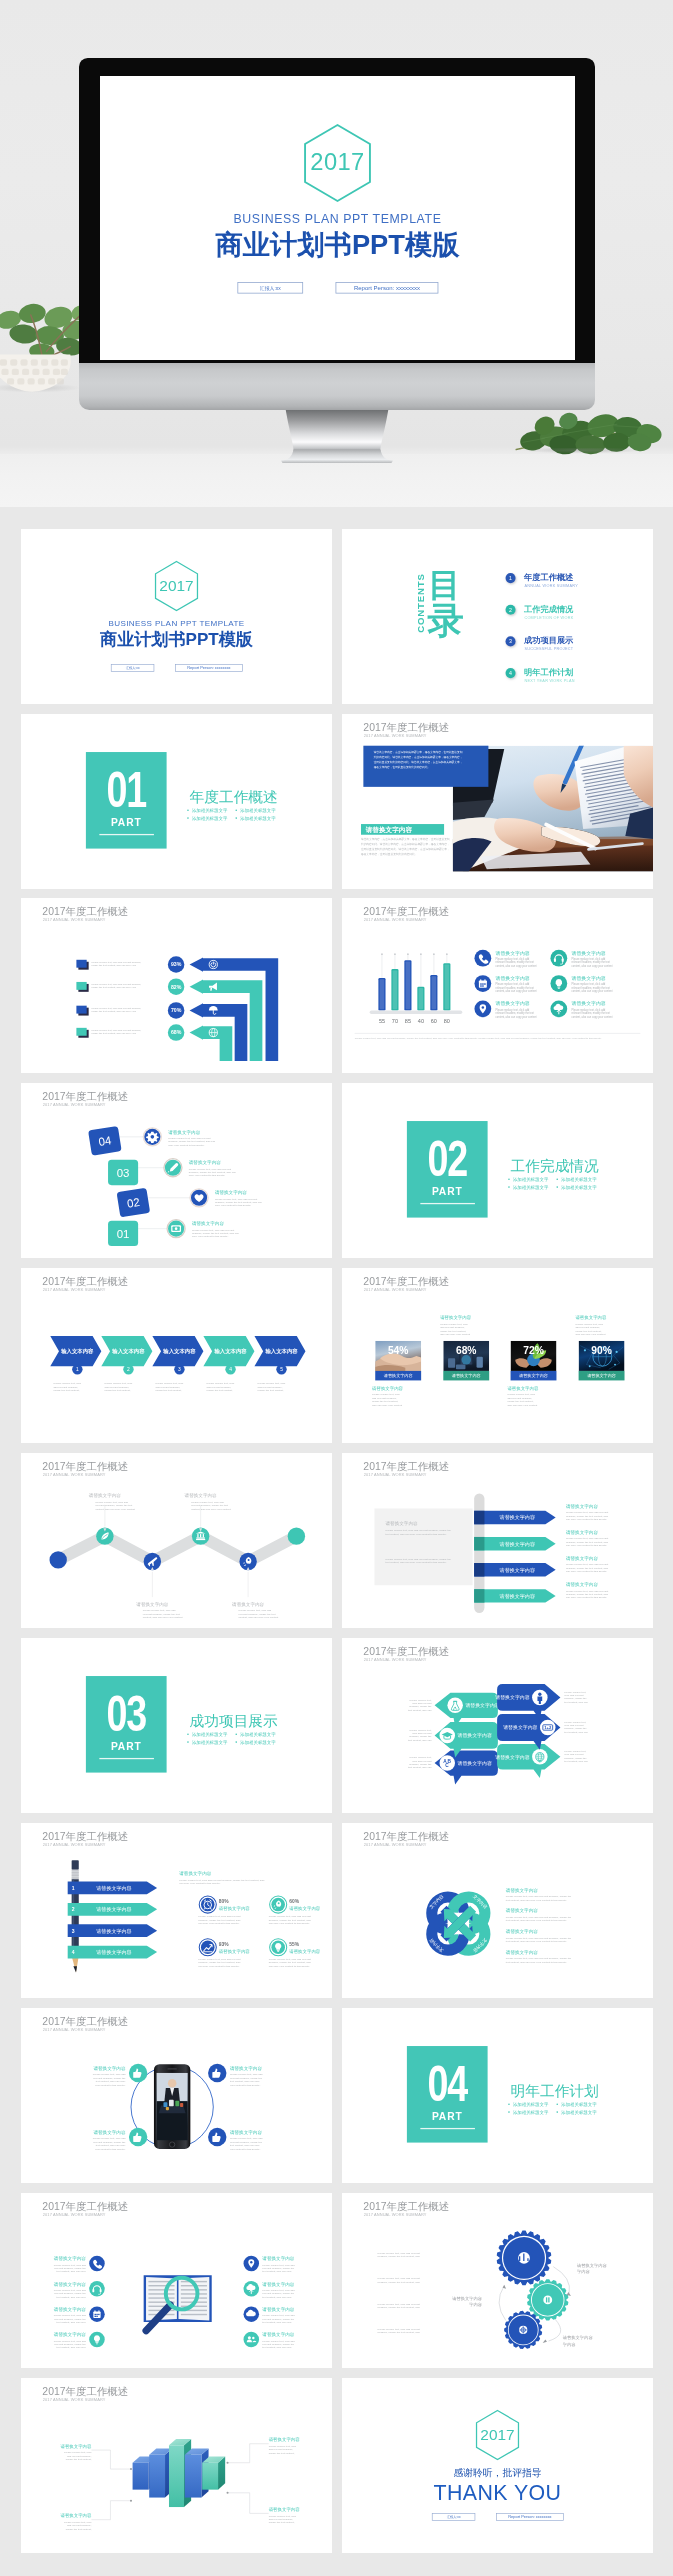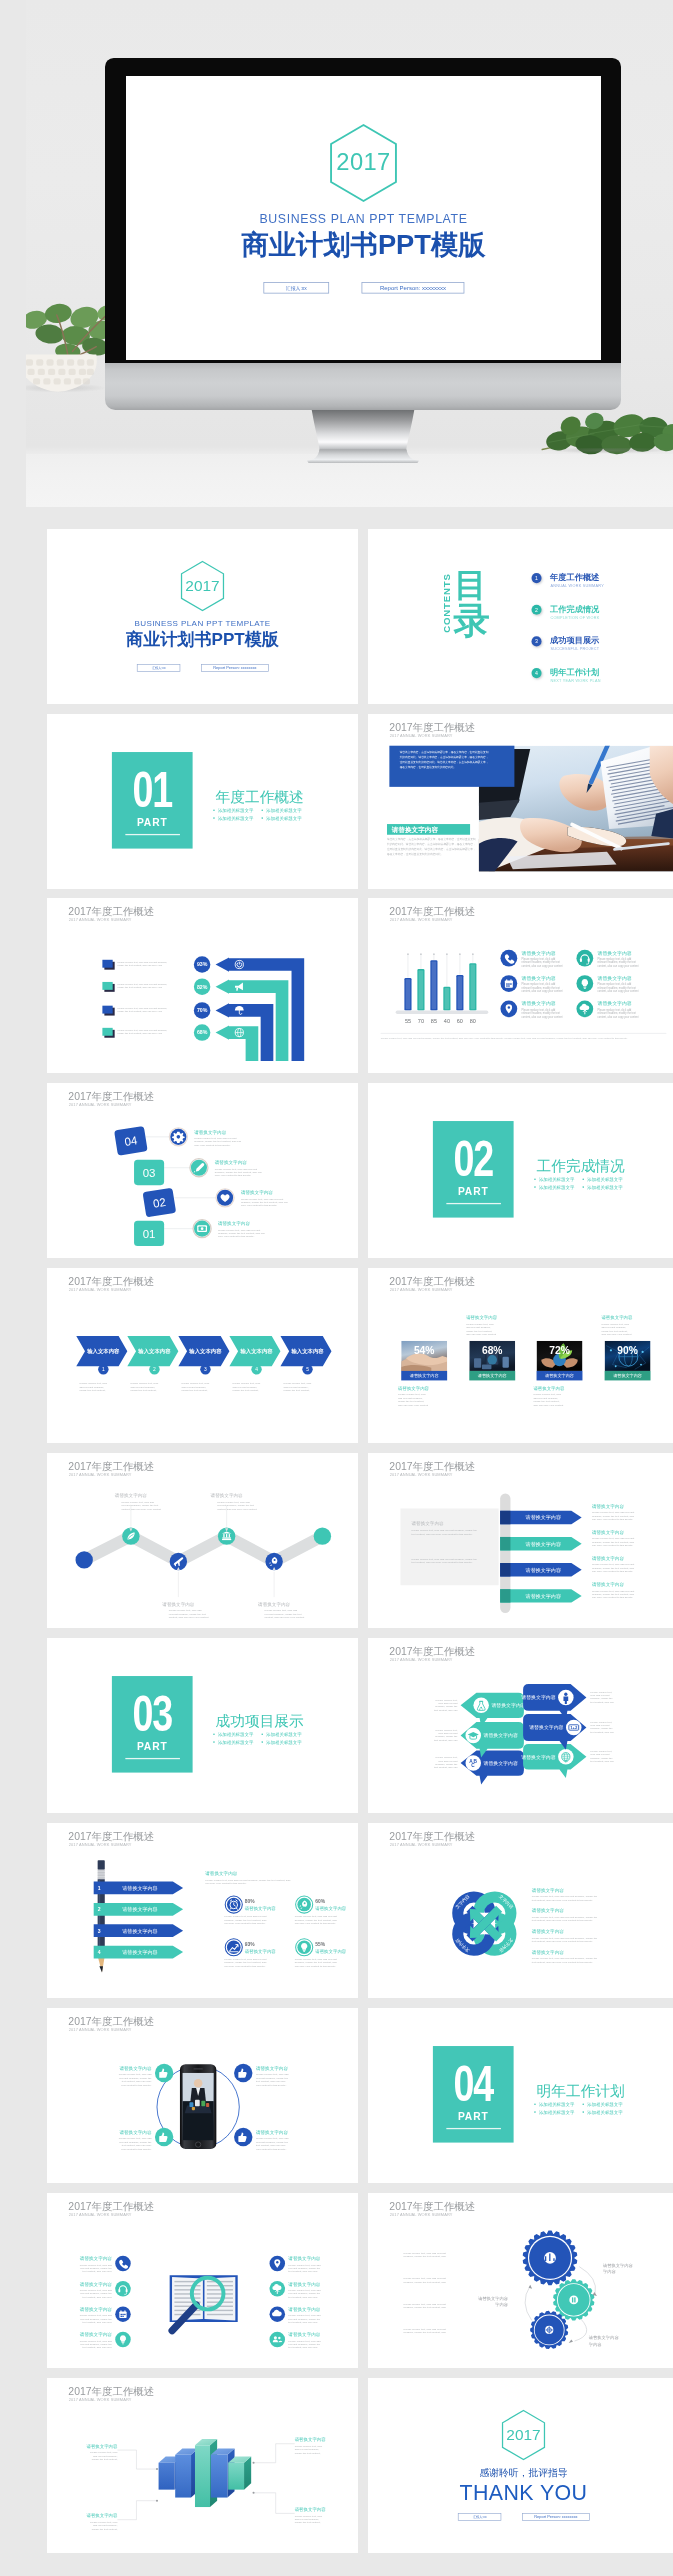--- a/index.html
+++ b/index.html
@@ -1,19 +1,19 @@
 <!DOCTYPE html>
 <html style="font-size:12.7px"><head>
 <meta charset="utf-8">
 <title>Business Plan PPT Template Preview</title>
 <style>
 * { box-sizing: border-box; }
 html,body { margin:0; padding:0; }
 body { width:674px; background:#e8e8e8; font-family:"Liberation Sans", sans-serif; }
-.page { position:relative; width:674px; overflow:hidden;padding-left:26px; }
+.page { position:relative; width:674px; overflow:hidden; }
 
 .hero { position:relative; width:674px; height:507px; overflow:hidden; background:#ebebeb; }
 .hero-bg { position:absolute; inset:0;
   background:linear-gradient(180deg,#e9e9e9 0%,#ebebeb 35%,#e8e8e8 70%,#e5e5e5 88%,#eeeeee 90%,#f3f3f3 100%); }
 .hero-floor { position:absolute; left:0; right:0; top:454px; bottom:0;
   background:linear-gradient(180deg,#efefef 0%,#f2f2f2 40%,#f4f4f4 100%); }
 .plant-shadow { position:absolute; left:506px; top:448px; width:170px; height:8.7px;
   background:radial-gradient(ellipse 50% 50% at 45% 25%, rgba(130,130,130,.35) 0%, rgba(130,130,130,0) 72%); }
 .pot-shadow { position:absolute; left:-16px; top:384px; width:127px; height:12.7px;
   background:radial-gradient(ellipse 50% 50% at 40% 30%, rgba(130,130,130,.28) 0%, rgba(130,130,130,0) 72%); }

